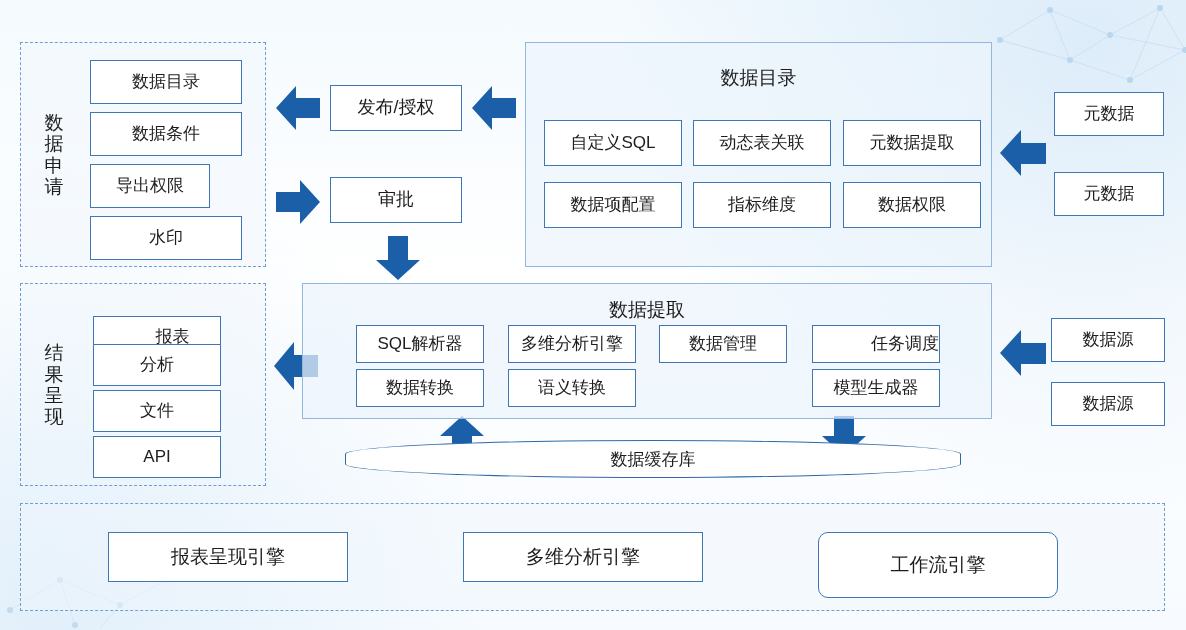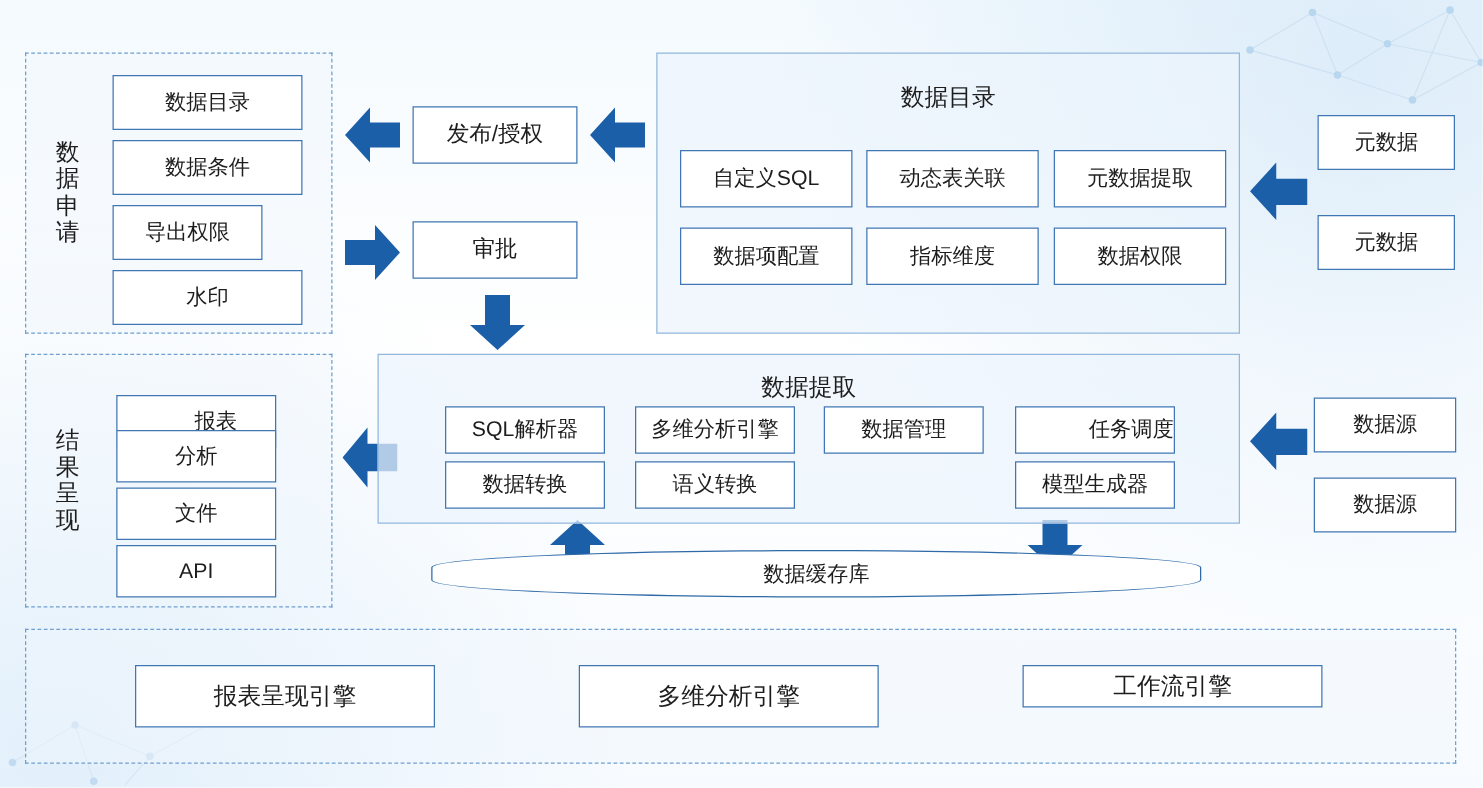--- a/index.html
+++ b/index.html
@@ -259,17 +259,17 @@
     <span>数据源</span>
   </div>
 
   <div class="group-dashed" style="left:20px; top:503px; width:1145px; height:108px;"></div>
   <div class="bottom-box" style="left:108px; top:532px; width:240px; height:50px;align-items:center;">
     <span>报表呈现引擎</span>
   </div>
   <div class="bottom-box" style="left:463px; top:532px; width:240px; height:50px;">
     <span>多维分析引擎</span>
   </div>
-  <div class="bottom-box" style="left:818px; top:532px; width:240px; height:34px;">
+  <div class="bottom-box" style="left:818px; top:532px; width:240px; height:66px;border-radius:10px;">
     <span>工作流引擎</span>
   </div>
 
 </div>
 
 </body></html>

